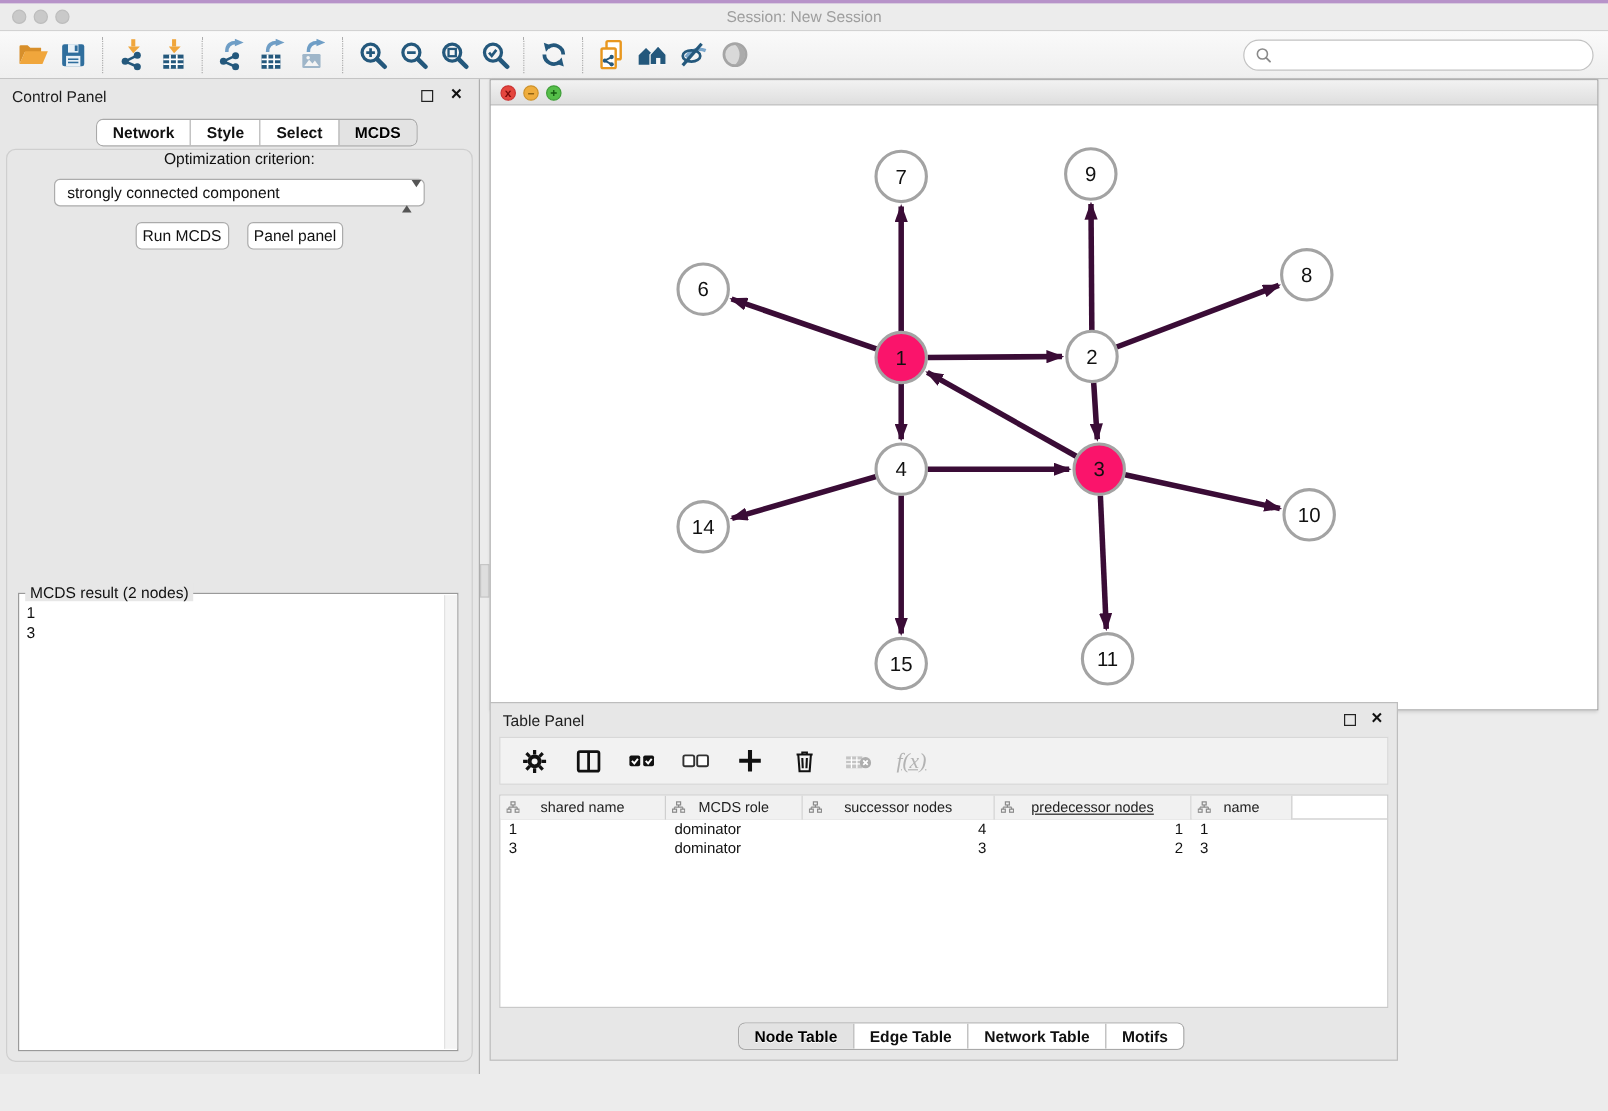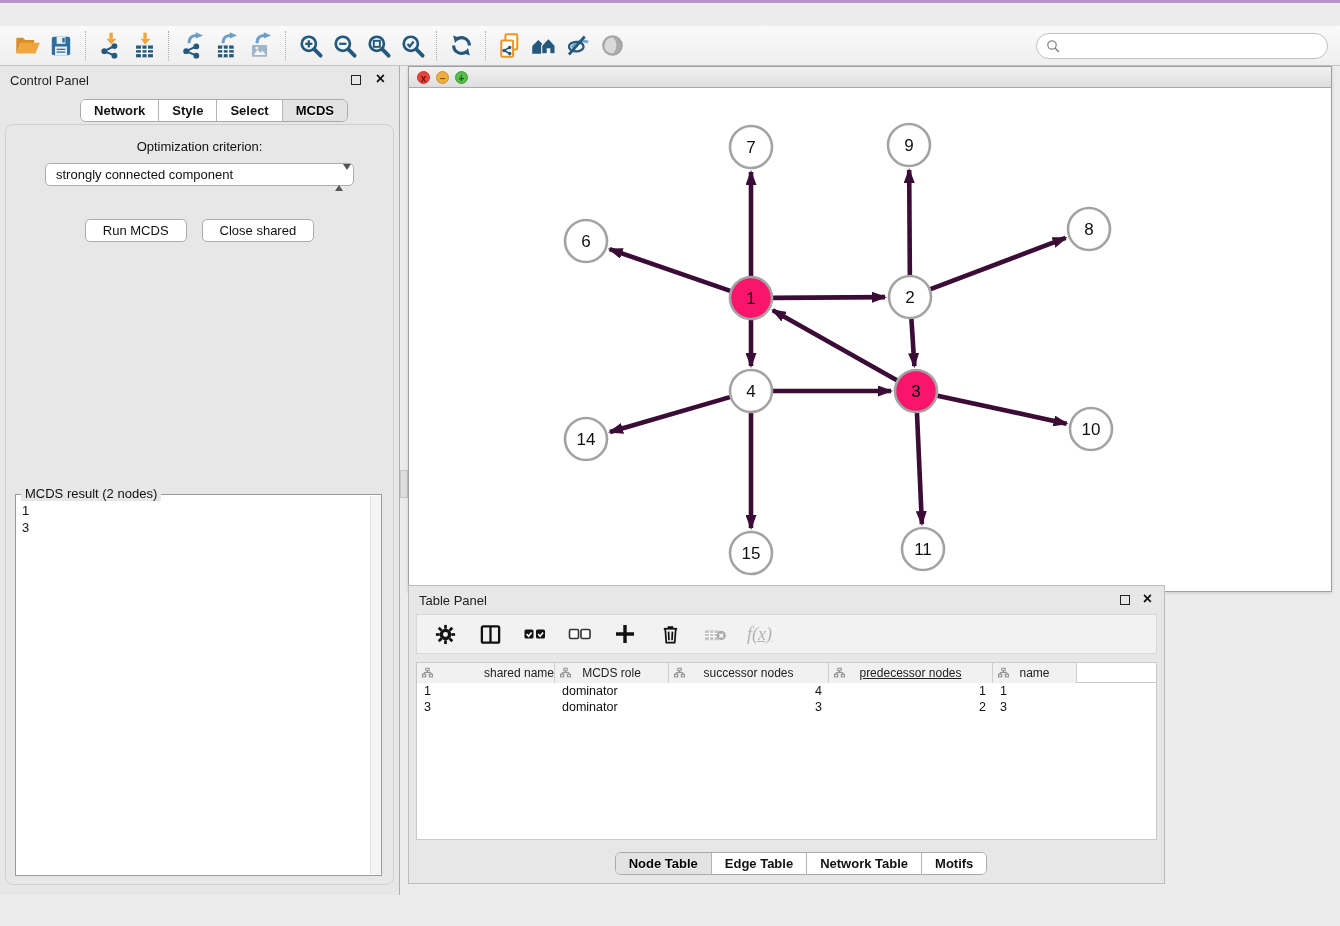--- a/index.html
+++ b/index.html
@@ -28,27 +28,27 @@
   .panel-head { position:relative; height:28px; }
   .panel-head .ptitle { position:absolute; left:10px; top:7px; font-size:13px; color:#1D1D1D; }
   .float-ic { position:absolute; top:9px; width:10px; height:10px; border:1.6px solid #222; }
   .close-ic { position:absolute; top:4px; font-size:16px; font-weight:bold; color:#111; line-height:18px; }
   .seg-tabs { display:flex; justify-content:center; }
   .seg { display:inline-flex; border:1px solid #A9A9A9; border-radius:6px; overflow:hidden; background:#FFF;margin-left:29px; }
   .seg .seg-item { padding:3px 13px; font-size:13px; font-weight:600; background:#FFF; color:#111; border-left:1px solid #B5B5B5; cursor:default; white-space:nowrap; }
   .seg .seg-item:first-child { border-left:none; }
   .seg .seg-item.sel { background:#E3E3E3; color:#000000; text-shadow:0 1px 0 #FFF; }
   #cp-inner { position:absolute; left:5px; right:5px; top:58px; bottom:10px; border:1px solid #CFCFCF; border-radius:8px; }
-  #opt-label { text-align:center; margin-top:14px; font-size:13px; color:#111; }
+  #opt-label { text-align:center; font-size:13px; color:#111; }
   #criterion { position:relative; margin:9px 39px 0 39px; height:23px; background:#FFF; border:1px solid #ACACAC; border-radius:5px; font-size:13px; line-height:21px; padding-left:10px; color:#111; }
   #criterion .stepper { position:absolute; right:7px; top:3px; width:11px; height:16px; }
   #criterion .stepper .up { width:0; height:0; border-left:4.5px solid transparent; border-right:4.5px solid transparent; border-bottom:6px solid #555; margin-bottom:3px; }
   #criterion .stepper .dn { width:0; height:0; border-left:4.5px solid transparent; border-right:4.5px solid transparent; border-top:6px solid #555; }
   #cp-buttons { display:flex; justify-content:center; gap:15px; margin-top:13px; }
-  .mac-btn { background:#FFF; border:1px solid #ABABAB; border-radius:5px; height:23px; padding:0 17px; font-size:13px; font-family:inherit; color:#111;margin-top:20px; }
+  .mac-btn { background:#FFF; border:1px solid #ABABAB; border-radius:5px; height:23px; padding:0 5px; font-size:13px; font-family:inherit; color:#111; }
   #result-box { position:absolute; left:9px; right:11px; top:369px; height:382px; background:#FFF; border:1px solid #9A9A9A; }
   #result-box .legend { position:absolute; top:-9px; left:5px; background:#E7E7E7; padding:0 4px; font-size:13px; color:#111; }
   #result-lines { position:absolute; left:0; top:2px; bottom:0; right:12px; padding:5px 0 0 6px; font-size:13px; line-height:17px; color:#111; }
   #result-scroll { position:absolute; right:0; top:1px; bottom:1px; width:11px; background:#F4F4F4; border-left:1px solid #E2E2E2; }
 
   
   #net-window { position:absolute; left:408px; top:0; width:924px; height:526px; background:#FFF; border:1px solid #9F9F9F; box-shadow:0 1px 3px rgba(0,0,0,.15); }
   #net-title { position:relative; height:21px; background:linear-gradient(#F2F2F2,#DEDEDE); border-bottom:1px solid #ABABAB; }
   #net-title .wtitle { position:absolute; left:0; right:0; top:3px; text-align:center; font-size:13px; color:#1A1A1A; }
   .tl { position:absolute; top:4px; width:13px; height:13px; border-radius:50%; font-size:10px; font-weight:bold; text-align:center; line-height:13px; }
@@ -78,20 +78,26 @@
   #statusbar { position:absolute; left:0; bottom:0; width:100%; height:34px; background:#EDEDED; border-top:1px solid #BDBDBD; }
   #list-btn { position:absolute; left:10px; top:4px; width:28px; height:26px; background:#FFF; border:1px solid #ABABAB; border-radius:3px; display:flex; align-items:center; justify-content:center; }
   #memory-btn { position:absolute; right:10px; top:4px; height:26px; background:#FFF; border:1px solid #ABABAB; border-radius:4px; display:flex; align-items:center; gap:6px; padding:0 10px; font-size:13px; color:#111; }
   #memory-dot { width:13px; height:13px; border-radius:50%; background:#1F9E3D; }
 </style>
 </head>
 <body>
 
 <div id="app">
 
+  <div id="titlebar">
+    <span class="traffic gray" style="left:10px"></span>
+    <span class="traffic gray" style="left:28px"></span>
+    <span class="traffic gray" style="left:46px"></span>
+    <div class="title">Session: New Session</div>
+  </div>
 
   <div id="toolbar">
     <div class="tbtn">
       <svg width="27" height="27" viewBox="0 0 24 24">
           <path d="M2 19 V6 a1 1 0 0 1 1-1 h5 l2 2 h8 v3 H6 Z" fill="#D88F2A"></path>
           <path d="M2 19 L6.2 9.5 H23 L19 19 Z" fill="#F0A63C"></path>
         </svg>
     </div>
     <div class="tbtn">
       <svg width="26" height="26" viewBox="0 0 24 24">
@@ -265,21 +271,21 @@
           </div>
       </div>
       <div id="cp-inner">
         <div id="opt-label">Optimization criterion:</div>
         <div id="criterion">
           <span>strongly connected component</span>
           <span class="stepper"><span class="up"></span><span class="dn"></span></span>
         </div>
         <div id="cp-buttons">
           <button class="mac-btn">Run MCDS</button>
-          <button class="mac-btn">Close shared</button>
+          <button class="mac-btn">Panel panel</button>
         </div>
         <div id="result-box">
           <span class="legend">MCDS result (2 nodes)</span>
           <div id="result-lines">
               <div>1</div>
               <div>3</div>
             </div>
           <div id="result-scroll"></div>
         </div>
       </div>
@@ -432,21 +438,21 @@
                 <line x1="10.6" y1="8" x2="10.6" y2="17.5"></line>
               </g>
               <circle cx="17.5" cy="13" r="4.5" fill="#ADADAD"></circle>
               <path d="M15.7 11.2 l3.6 3.6 M19.3 11.2 l-3.6 3.6" stroke="#FFF" stroke-width="1.4"></path>
             </svg>
         </div>
         <span id="fx-label">f(x)</span>
       </div>
       <div id="tp-table">
         <div id="tp-header">
-            <div class="hcell" style="width: 138px; justify-content: flex-end;">
+            <div class="hcell" style="width: 138px;">
               <svg width="11" height="12" viewBox="0 0 12 12" fill="none" stroke="#8A8A8A" stroke-width="1.1">
                 <rect x="4.2" y="0.8" width="3.6" height="2.8"></rect>
                 <line x1="6" y1="3.6" x2="6" y2="5.6"></line>
                 <line x1="2.2" y1="5.6" x2="9.8" y2="5.6"></line>
                 <line x1="2.2" y1="5.6" x2="2.2" y2="7.4"></line>
                 <line x1="9.8" y1="5.6" x2="9.8" y2="7.4"></line>
                 <rect x="0.5" y="7.4" width="3.6" height="2.8"></rect>
                 <rect x="8" y="7.4" width="3.6" height="2.8"></rect>
               </svg>
               <span>shared name</span>

